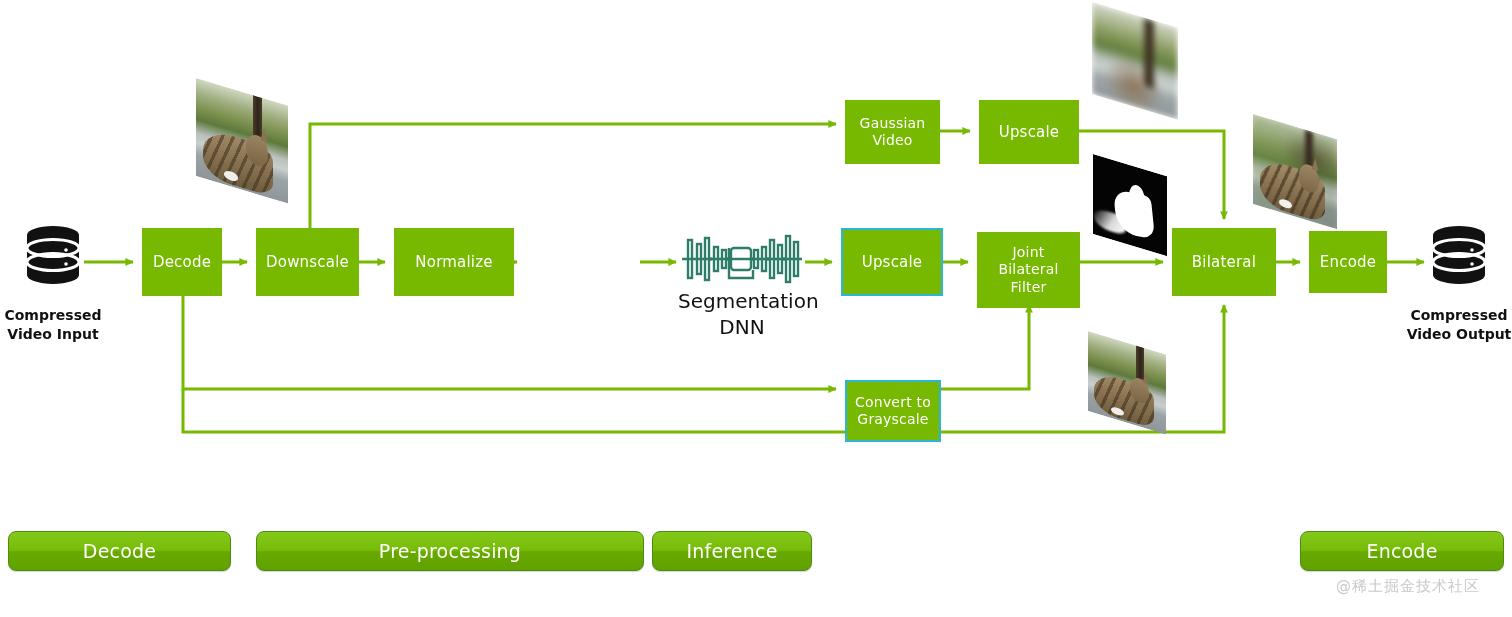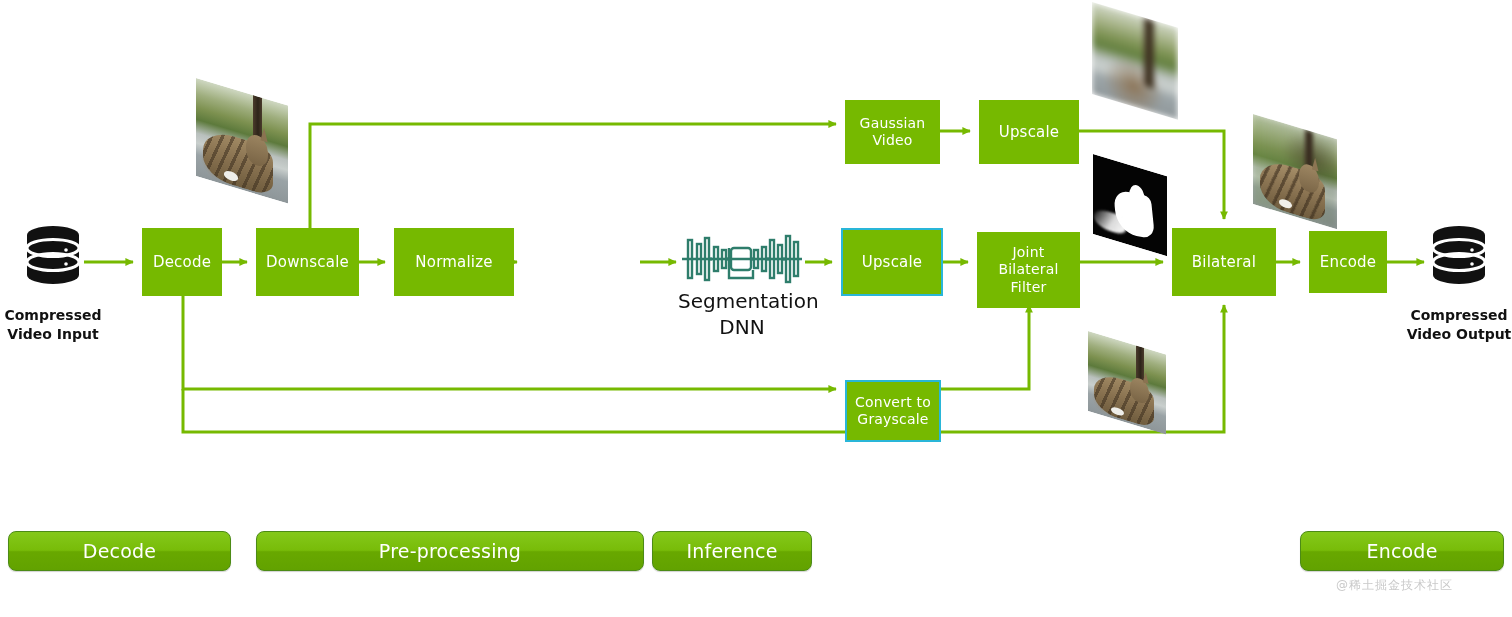--- a/index.html
+++ b/index.html
@@ -156,21 +156,21 @@
   .pill{
     position:absolute;top:0;height:40px;box-sizing:border-box;
     border-radius:8px;border:1px solid #4c8b16;
     background:linear-gradient(to bottom,#84c81a 0%,#78bc09 48%,#68a800 52%,#62a200 100%);
     color:#ffffff;display:flex;align-items:center;justify-content:center;
     font-family:"DejaVu Sans", sans-serif;font-size:19px;letter-spacing:.2px;
     box-shadow:0 1px 1px rgba(0,0,0,.18);
   }
   .watermark{
     position:absolute;left:1336px;top:577px;
-    color:#c9c9c9;font-size:12px;letter-spacing:1px;
+    color:#c9c9c9;font-size:15px;letter-spacing:1px;
     font-family:"DejaVu Sans", sans-serif;
   }
 </style>
 </head>
 <body>
 
 <div id="stage">
 
   <svg id="wires" viewBox="0 0 1512 617">
     <defs>

